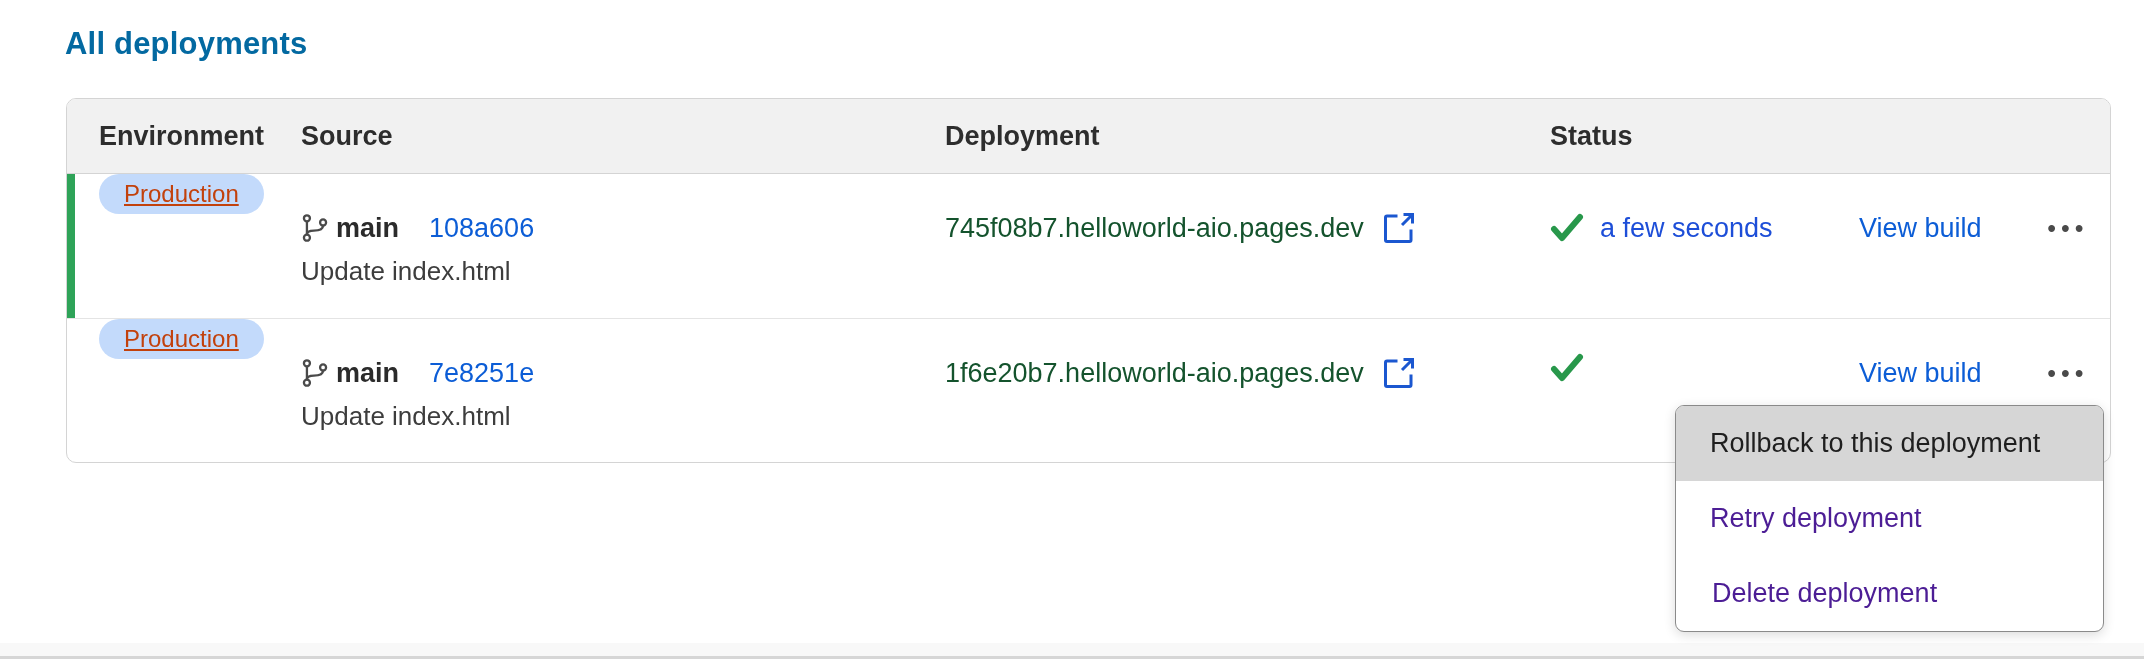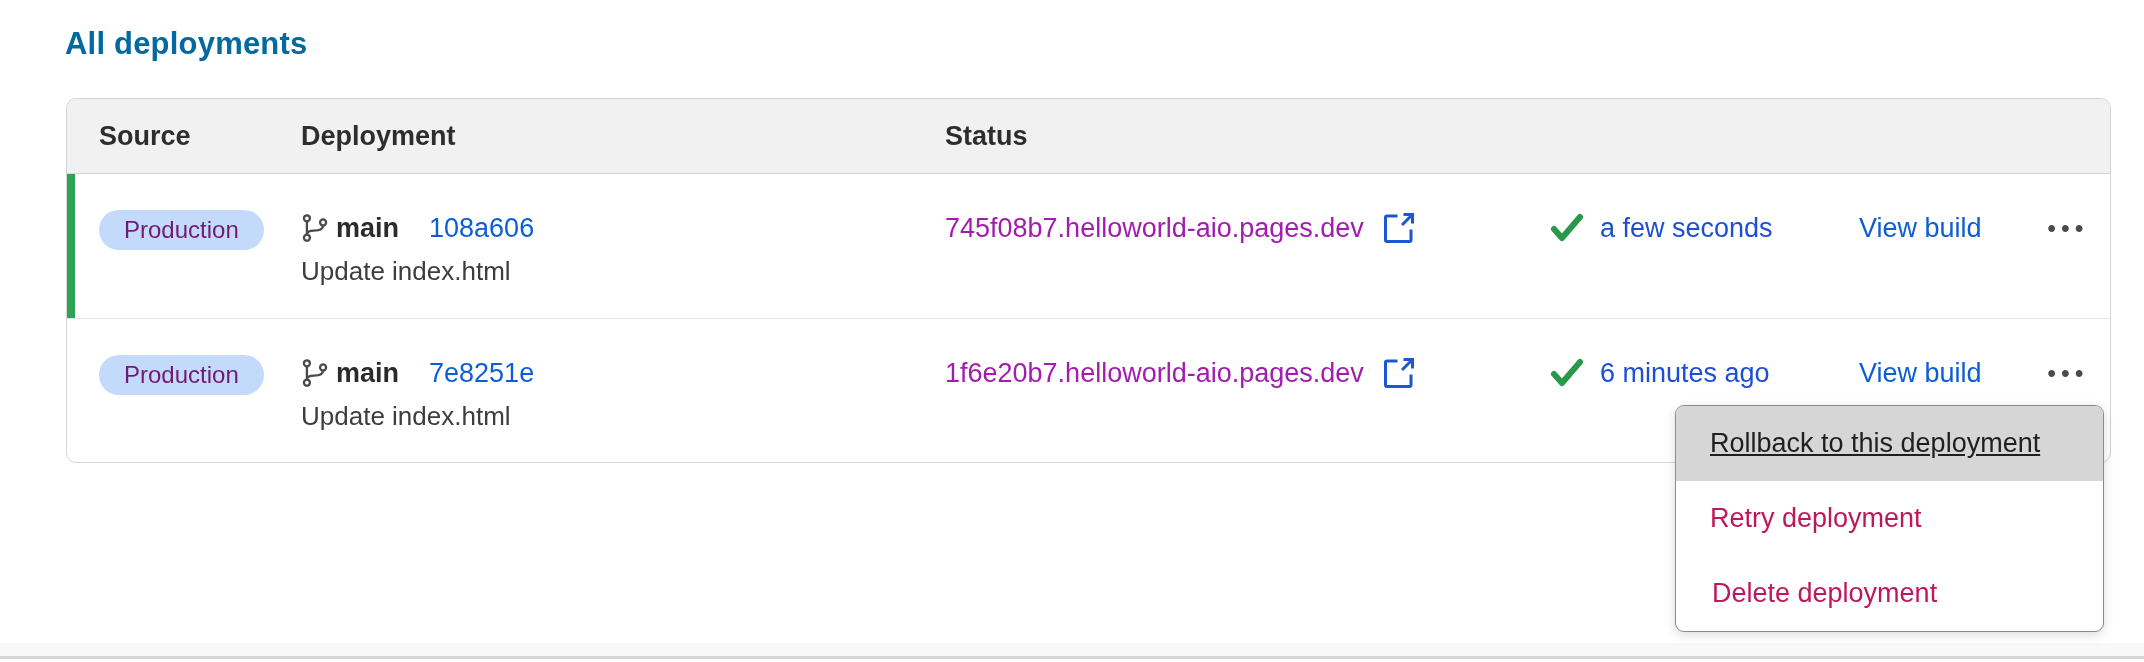--- a/index.html
+++ b/index.html
@@ -39,31 +39,31 @@
   }
   .trow + .trow{border-top:1px solid #e4e4e4;}
   .trow[data-current="true"]::before{
     content:"";position:absolute;left:0;top:0;bottom:0;width:8px;
     background:#2ea358;
   }
   .trow:last-child{border-radius:0 0 9px 9px;}
 
   .cell-line1{margin-top:34px;line-height:40px;font-size:27px;display:flex;align-items:center;}
   .env-badge{
-    display:inline-block;margin-top:36px;
-    background:#c3dafb;color:#701a75;
-    font-size:24px;line-height:40px;padding:0 25px;border-radius:22px;
+    display:inline-block;
+    background:#c3dafb;color:#c2410c;
+    font-size:24px;line-height:40px;padding:0 25px;border-radius:22px;text-decoration:underline;
   }
   .source-cell .branch-line{gap:0;}
   .branch-icon{width:28px;height:30px;margin-right:7px;flex:0 0 auto;}
   .branch-name{font-weight:700;color:#2b2b2b;margin-right:30px;}
   a.link{color:#0c5dd6;text-decoration:none;cursor:pointer;}
   .commit-msg{font-size:26px;color:#3d3d3d;line-height:34px;margin-top:6px;}
 
-  .deploy-cell .url{color:#a21caf;}
+  .deploy-cell .url{color:#14532d;}
   .ext-link-icon{width:36px;height:36px;margin-left:17px;flex:0 0 auto;cursor:pointer;}
 
   .status-cell .check-icon{width:34px;height:30px;margin-right:16px;flex:0 0 auto;}
   .status-text{color:#1d4ed8;}
 
   .view-build{font-size:27px;}
 
   .ellipsis-btn{
     justify-self:center;margin-top:34px;
     font-size:25px;letter-spacing:5px;color:#4a4a4a;
@@ -73,39 +73,40 @@
   
   .context-menu{
     position:absolute;left:1675px;top:405px;width:429px;
     background:#ffffff;border:1px solid #8a8a8a;border-radius:9px;
     box-shadow:0 3px 12px rgba(0,0,0,0.14);
     box-sizing:border-box;z-index:5;
   }
   .menu-item{
     height:75px;display:flex;align-items:center;
     padding-left:34px;box-sizing:border-box;
-    font-size:27px;color:#be185d;cursor:pointer;
+    font-size:27px;color:#4c1d95;cursor:pointer;
   }
   .menu-item[data-highlighted="true"]{
     background:#d6d6d6;color:#1f1f1f;border-radius:8px 8px 0 0;
   }
-  .menu-item:first-child{border-radius:8px 8px 0 0;text-decoration:underline;}
+  .menu-item:first-child{border-radius:8px 8px 0 0;}
   .menu-item:last-child{border-radius:0 0 8px 8px;padding-left:36px;}
 
   
   .footer-band{position:absolute;left:0;top:643px;width:2144px;height:13px;background:#f8f8f8;}
   .footer-line{position:absolute;left:0;top:656px;width:2144px;height:3px;background:#d6d6d6;}
 </style>
 </head>
 <body>
 
 <div class="page-title">All deployments</div>
 
 <div class="deploy-table">
   <div class="thead">
+    <div class="th">Environment</div>
     <div class="th">Source</div>
     <div class="th">Deployment</div>
     <div class="th">Status</div>
     <div></div>
       <div></div>
   </div>
 
   <div class="trow" data-current="true">
     <div>
       <span class="env-badge">Production</span>
@@ -176,21 +177,20 @@
           <path d="M14 10 L21 3"></path>
           <path d="M15 3 h6 v6"></path>
         </svg>
       </div>
     </div>
     <div class="status-cell">
       <div class="cell-line1">
         <svg class="check-icon" viewBox="0 0 34 30" fill="none" stroke="#28984b" stroke-width="6" stroke-linecap="round" stroke-linejoin="round">
           <path d="M4 16 L12 25 L30 4"></path>
         </svg>
-        <span class="status-text">6 minutes ago</span>
       </div>
     </div>
     <div>
       <div class="cell-line1 view-build">
         <a class="link">View build</a>
       </div>
     </div>
     <div class="ellipsis-btn">•••</div>
   </div>
 </div>

